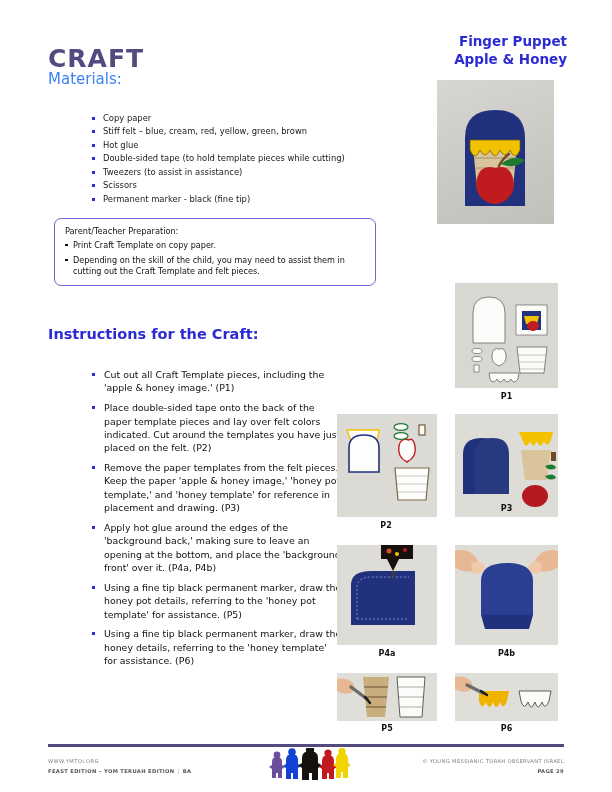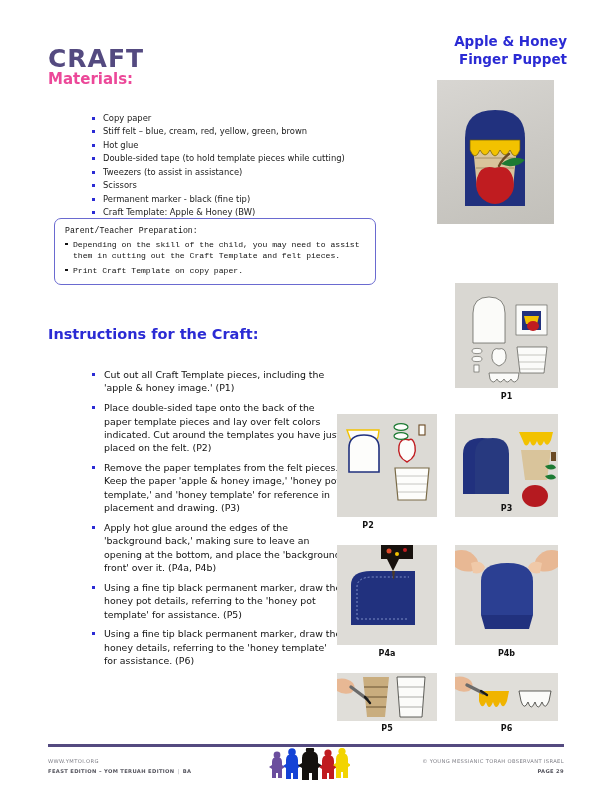--- a/index.html
+++ b/index.html
@@ -20,21 +20,21 @@
     color:#544a80; font-family:"DejaVu Sans", sans-serif;
   }
   .puppet-title{
     position:absolute; right:45px; top:32px;
     width:230px; text-align:right;
     font-size:13.5px; font-weight:bold; line-height:1.35;
     color:#2b2bd4; font-family:"DejaVu Sans", sans-serif;
   }
   .materials-title{
     position:absolute; left:48px; top:70px;
-    font-size:15px; font-weight:bold; color:#ec4899;
+    font-size:15px; font-weight:normal; color:#3b82f6;
   }
   .instructions-title{
     position:absolute; left:48px; top:326px;
     font-size:14.5px; font-weight:bold; color:#2b2bd4;text-align:right;
   }
 
   
   .materials{
     position:absolute; left:52px; top:97px; width:330px;
   }
@@ -60,21 +60,20 @@
   .instructions li::before{
     content:""; position:absolute; left:2px; top:5px;
     width:3px; height:3px; background:#2b2bd4;
   }
 
   
   .prep-box{
     position:absolute; left:54px; top:218px; width:322px;
     border:0.8px solid #6a6ad0; border-radius:7px;
     padding:7px 10px 8px 10px;
-    font-family:Liberation Mono, monospace;
   }
   .prep-heading{ font-size:8.2px; color:#111; margin-bottom:4px; }
   .prep-box ul{ margin:0; padding:0; }
   .prep-box li{
     list-style:none; position:relative; padding-left:8px;
     font-size:8.1px; color:#111; line-height:1.36; margin-bottom:4px;
   }
   .prep-box li:last-child{ margin-bottom:0; }
   .prep-box li::before{
     content:""; position:absolute; left:0; top:3.5px;
@@ -92,21 +91,21 @@
   
   #photo-hero{ left:437px; top:80px; width:117px; height:144px;
     background:linear-gradient(160deg,#d8d6d2 0%,#cbc9c4 55%,#c2c0ba 100%); }
   
   #photo-p1{ left:455px; top:283px; width:103px; height:105px;
     background:linear-gradient(150deg,#d2d0cb,#c6c4bf); }
   #cap-p1{ left:455px; top:392px; width:103px; }
   
   #photo-p2{ left:337px; top:414px; width:100px; height:103px;
     background:linear-gradient(150deg,#d4d2cd,#c7c5c0); }
-  #cap-p2{ left:318px; top:521px; width:100px; }
+  #cap-p2{ left:336px; top:521px; width:100px; }
   
   #photo-p3{ left:455px; top:414px; width:103px; height:103px;
     background:linear-gradient(150deg,#d4d2cd,#c7c5c0); }
   #cap-p3{ left:455px; top:504px; width:103px; }
   
   #photo-p4a{ left:337px; top:545px; width:100px; height:100px;
     background:linear-gradient(150deg,#d6d4cf,#c9c7c2); }
   #cap-p4a{ left:337px; top:649px; width:100px; }
   
   #photo-p4b{ left:455px; top:545px; width:103px; height:100px;
@@ -142,42 +141,41 @@
   }
 </style>
 </head>
 <body>
 
 <div class="page">
 
   <div class="craft-title">CRAFT</div>
 
   <div class="puppet-title">
+    <div>Finger Puppet</div>
     <div>Apple &amp; Honey</div>
-    <div>Finger Puppet</div>
   </div>
 
   <div class="materials-title">Materials:</div>
 
   <ul class="materials">
     <li>Copy paper</li>
     <li>Stiff felt – blue, cream, red, yellow, green, brown</li>
     <li>Hot glue</li>
     <li>Double-sided tape (to hold template pieces while cutting)</li>
     <li>Tweezers (to assist in assistance)</li>
     <li>Scissors</li>
     <li>Permanent marker - black (fine tip)</li>
-    <li>Craft Template: Apple &amp; Honey (BW)</li>
   </ul>
 
   <div class="prep-box">
     <div class="prep-heading">Parent/Teacher Preparation:</div>
     <ul>
+      <li>Print Craft Template on copy paper.</li>
       <li>Depending on the skill of the child, you may need to assist them in cutting out the Craft Template and felt pieces.</li>
-      <li>Print Craft Template on copy paper.</li>
     </ul>
   </div>
 
   <div class="instructions-title">Instructions for the Craft:</div>
   <ul class="instructions">
     <li>Cut out all Craft Template pieces, including the 'apple &amp; honey image.' (P1)</li>
     <li>Place double-sided tape onto the back of the paper template pieces and lay over felt colors indicated. Cut around the templates you have just placed on the felt. (P2)</li>
     <li>Remove the paper templates from the felt pieces. Keep the paper 'apple &amp; honey image,' 'honey pot template,' and 'honey template' for reference in placement and drawing. (P3)</li>
     <li>Apply hot glue around the edges of the 'background back,' making sure to leave an opening at the bottom, and place the 'background front' over it. (P4a, P4b)</li>
     <li>Using a fine tip black permanent marker, draw the honey pot details, referring to the 'honey pot template' for assistance. (P5)</li>

